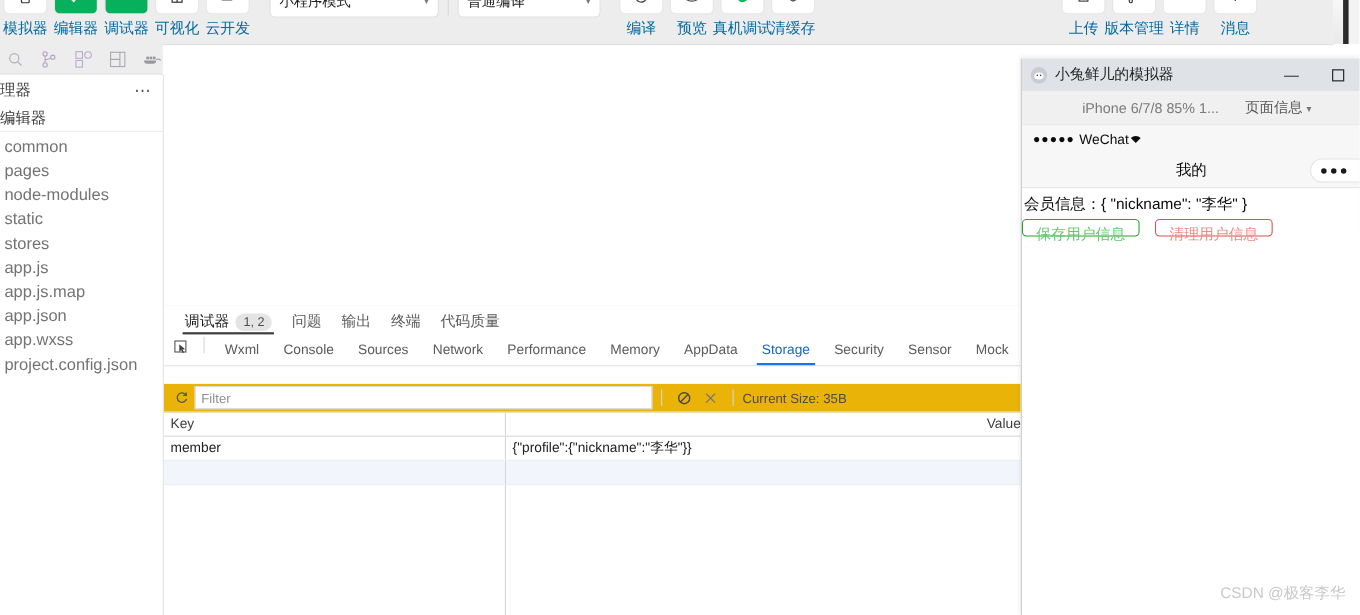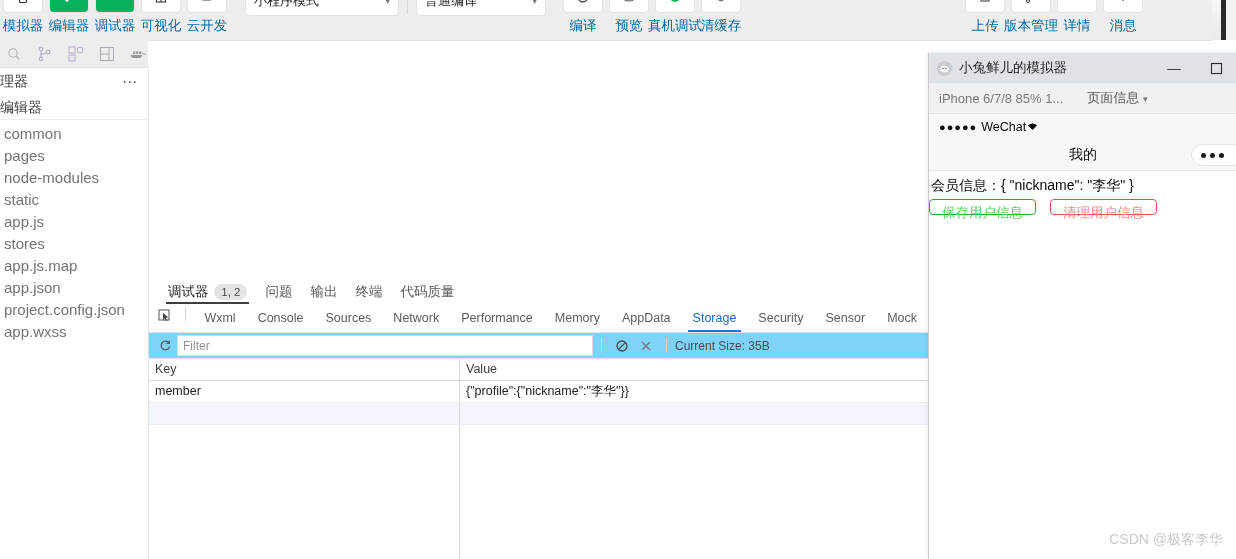--- a/index.html
+++ b/index.html
@@ -258,21 +258,22 @@
     left: 6px; right: 6px; bottom: 0;
     height: 2px;
     background: #1a73e8;
   }
   .dbg-toolbar {
     height: 25px;
     display: flex;
     align-items: center;
     border-bottom: 1px solid #e3e3e3;
     padding: 0 4px;
-    background: #7dd3fc;
+    background: #eab308;
+    margin-top: 16px;
   }
   .icon-btn {
     width: 24px; height: 21px;
     display:flex; align-items:center; justify-content:center;
     color:#5a5a5a;
   }
   .filter-input {
     flex: 0 0 auto;
     width: 404px;
     height: 17px;
@@ -294,21 +295,21 @@
   
   .stor-table { width: 100%; }
   .stor-head {
     display: flex;
     height: 21px;
     border-bottom: 1px solid #d7d7d7;
     font-size: 12.5px;
     color: #3d3d3d;
   }
   .stor-head .c1 { width: 311px; padding-left:6px; border-right:1px solid #d7d7d7; line-height:21px; box-sizing:border-box;}
-  .stor-head .c2 { flex:1; padding-left:6px; line-height:21px; }
+  .stor-head .c2 { flex:1; padding-left:6px; line-height:21px;text-align:right; }
   .stor-row {
     display: flex;
     height: 21px;
     font-size: 12.5px;
     color: #222;
     border-bottom: 1px solid #eaeef5;
   }
   .stor-row .c1 { width: 311px; padding-left:6px; border-right:1px solid #d7d7d7; line-height:21px; box-sizing:border-box;}
   .stor-row .c2 { flex:1; padding-left:6px; line-height:21px; }
   .stor-row.alt { background: #f2f6fc; }
@@ -356,20 +357,21 @@
     color:#2a2a2a;
   }
   .sim-bar {
     height: 30px;
     background: #f0f0f0;
     display: flex;
     align-items: center;
     font-size: 13px;
     color: #7a7a7a;
     border-bottom: 1px solid #e5e5e5;
+    justify-content: center;
   }
   .sim-device { padding-left: 10px; white-space: nowrap; }
   .sim-pageinfo { margin-left: 24px; color:#585858; white-space:nowrap; }
   .sim-phone {
     background: #f7f7f7;
   }
   .sim-status {
     height: 26px;
     display: flex;
     align-items: center;
@@ -650,36 +652,36 @@
       <div class="sb-item">
           <span>pages</span>
         </div>
       <div class="sb-item">
           <span>node-modules</span>
         </div>
       <div class="sb-item">
           <span>static</span>
         </div>
       <div class="sb-item">
+          <span>stores</span>
+        </div>
+      <div class="sb-item">
           <span>app.js</span>
         </div>
       <div class="sb-item">
-          <span>stores</span>
-        </div>
-      <div class="sb-item">
           <span>app.js.map</span>
         </div>
       <div class="sb-item">
           <span>app.json</span>
         </div>
       <div class="sb-item">
+          <span>app.wxss</span>
+        </div>
+      <div class="sb-item">
           <span>project.config.json</span>
-        </div>
-      <div class="sb-item">
-          <span>app.wxss</span>
         </div>
     </div>
   </div>
 
   <div class="editor"></div>
 
   <div class="debugger">
 
     <div class="dbg-tabs">
       <div class="dbg-tab active">

